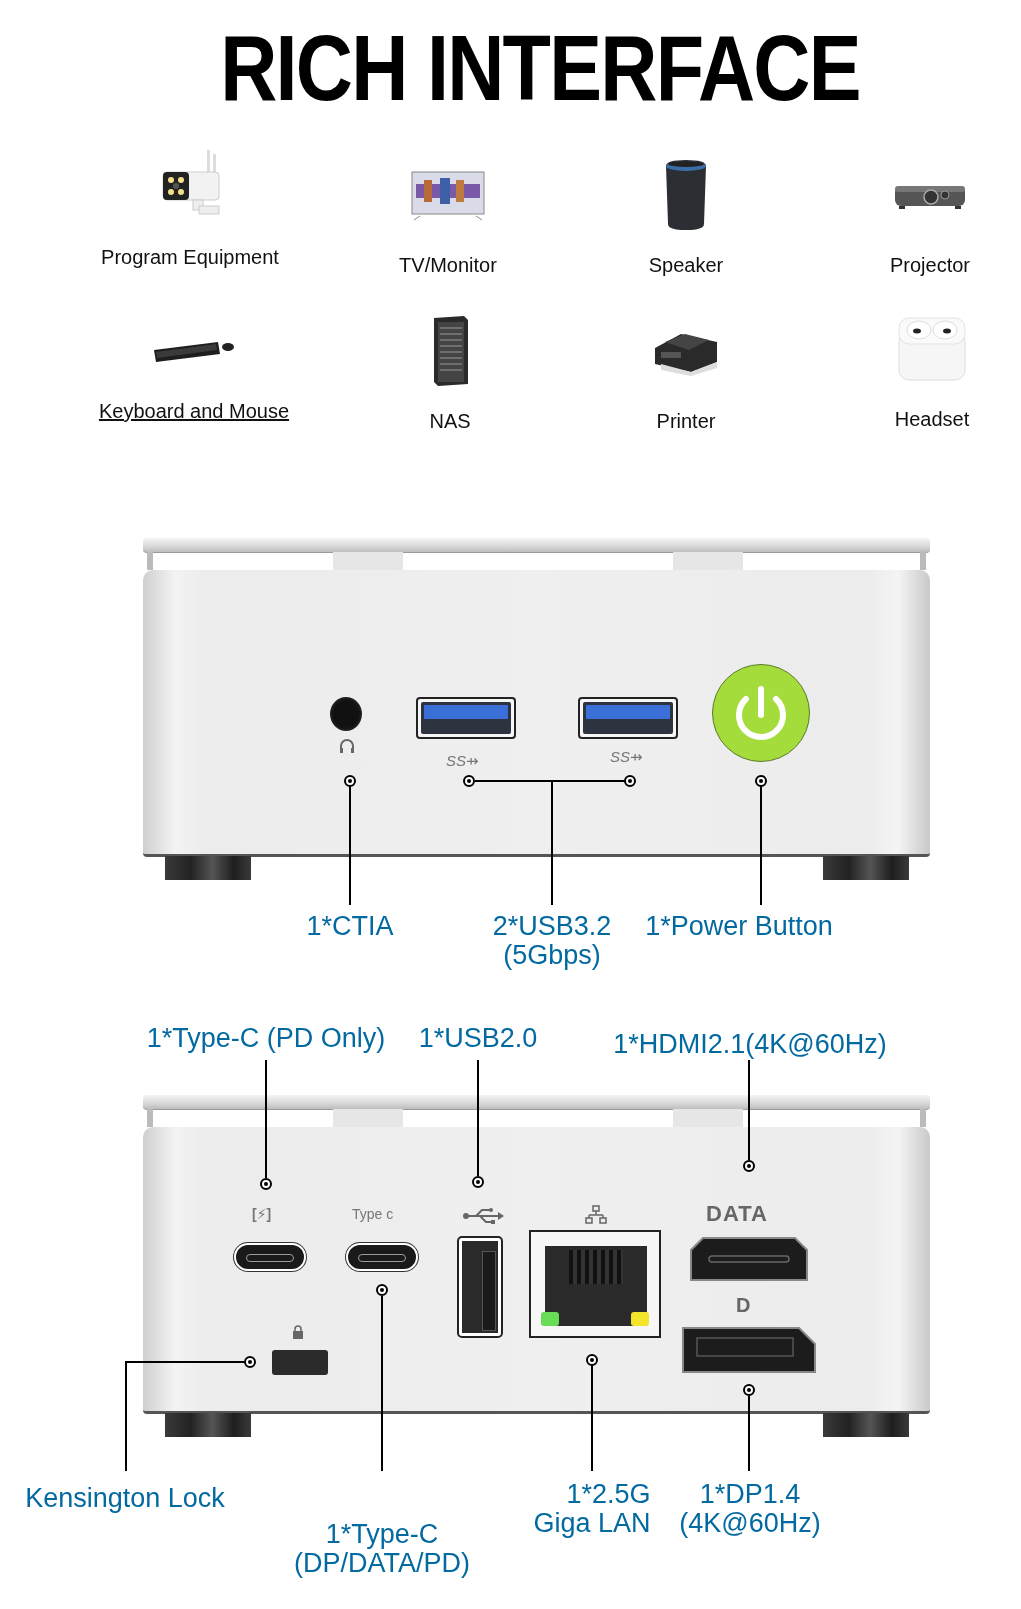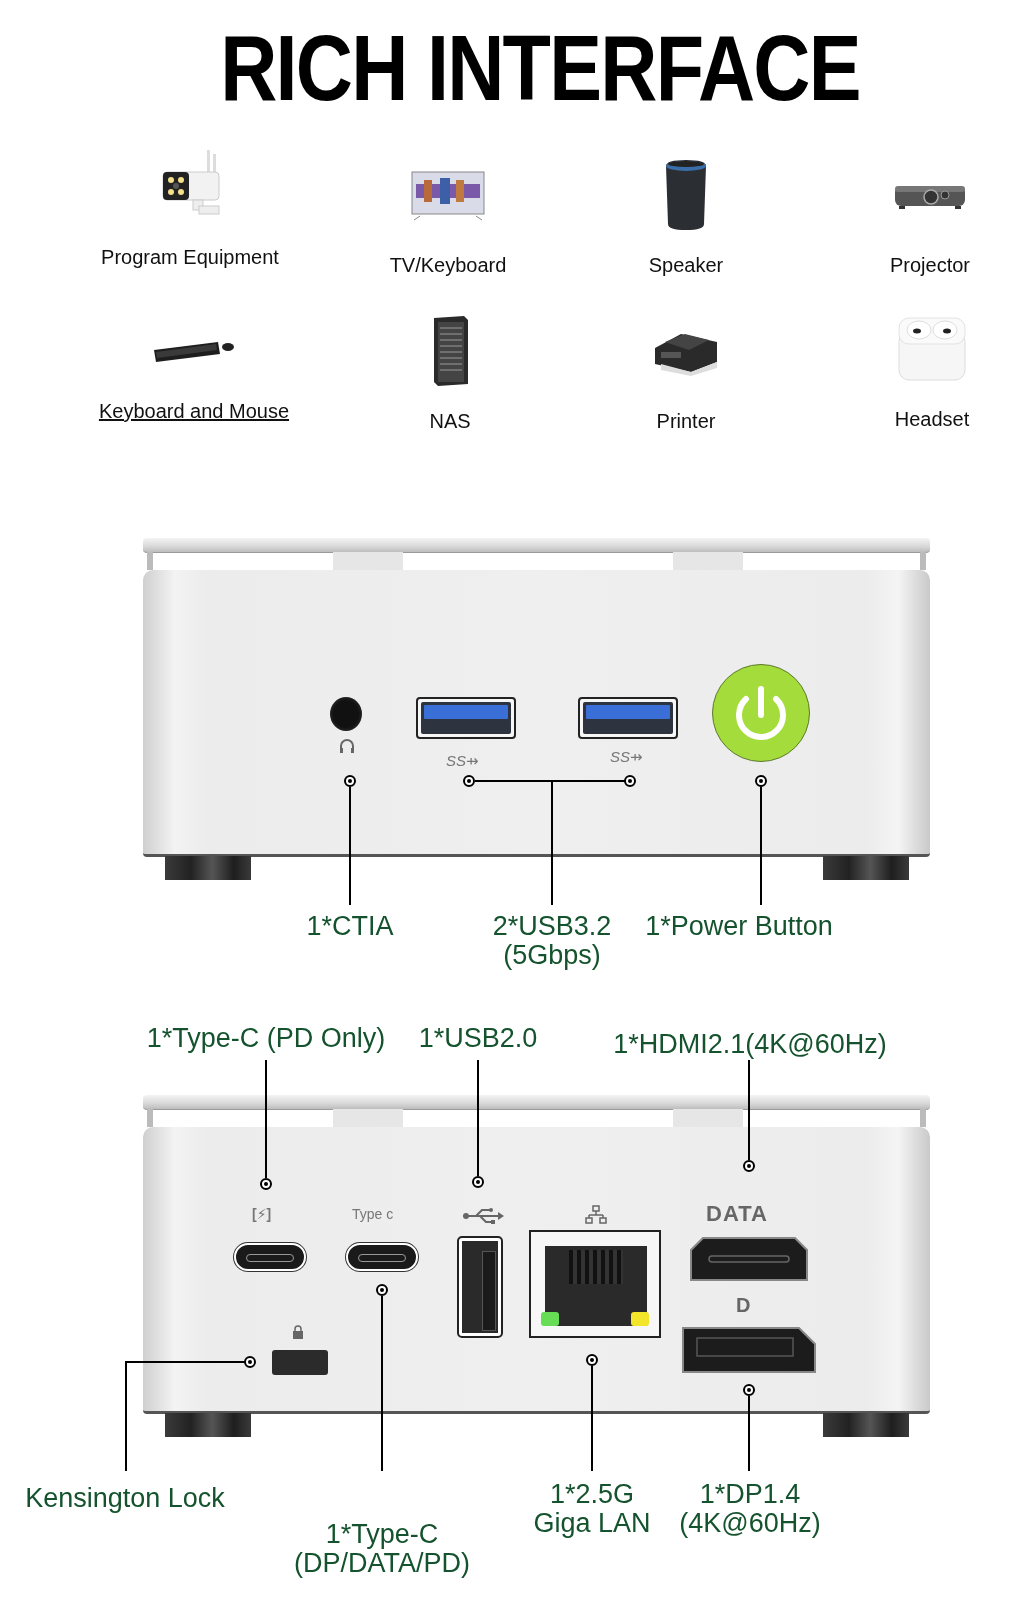--- a/index.html
+++ b/index.html
@@ -21,21 +21,21 @@
   .pc-body { position: absolute; left: 0; width: 787px; border-radius: 10px 10px 4px 4px;
              background: linear-gradient(90deg, #cfcfcf 0%, #f3f3f3 4%, #ececec 8%, #efefef 50%, #ececec 92%, #f4f4f4 96%, #c9c9c9 100%);
              border-bottom: 3px solid #555; }
   .pc-foot { position: absolute; width: 86px; height: 24px;
              background: linear-gradient(90deg, #3a3a3a, #222 30%, #555 55%, #1e1e1e 80%, #3a3a3a); }
   .line { position: absolute; background: #000; }
   .dot { position: absolute; width: 12px; height: 12px; border: 2px solid #000; border-radius: 50%;
          background: #fff; box-sizing: border-box; }
   .dot::after { content: ""; position: absolute; left: 2px; top: 2px; width: 4px; height: 4px;
                 border-radius: 50%; background: #000; }
-  .callout { position: absolute; font-size: 27px; line-height: 29px; text-align: center; color: #14532d;
+  .callout { position: absolute; font-size: 27px; line-height: 29px; text-align: center; color: #0369a1;
              white-space: nowrap; transform: translateX(-50%); }
   .usb3 { position: absolute; width: 100px; height: 42px; border: 2px solid #222; border-radius: 4px;
           background: #f6f6f6; box-sizing: border-box; padding: 3px; }
   .usb3-inner { width: 100%; height: 100%; background: #2e3340; border-radius: 2px; position: relative; }
   .usb3-blue { position: absolute; left: 3px; right: 3px; top: 3px; height: 14px; background: #3a6fd8; border-radius: 1px; }
   .usbc { position: absolute; width: 72px; height: 28px; border-radius: 14px; background: #1a1a1a;
           border: 2px solid #fff; box-shadow: 0 0 0 1px #333; box-sizing: border-box; }
   .usbc::after { content: ""; position: absolute; left: 10px; right: 10px; top: 9px; height: 6px;
                  border: 1.5px solid #999; border-radius: 4px; }
   .port-caption { position: absolute; font-size: 14px; color: #777; text-align: center; }
@@ -69,21 +69,21 @@
     <svg width="76" height="52" viewBox="0 0 76 52">
       <rect x="2" y="2" width="72" height="42" fill="#d9dbe8" stroke="#888"></rect>
       <rect x="6" y="14" width="64" height="14" fill="#7a5aa8"></rect>
       <rect x="14" y="10" width="8" height="22" fill="#b86a3a"></rect>
         <rect x="30" y="8" width="10" height="26" fill="#3d5fa8"></rect>
       <rect x="46" y="10" width="8" height="22" fill="#c0793e"></rect>
       <line x1="10" y1="46" x2="4" y2="50" stroke="#888"></line>
         <line x1="66" y1="46" x2="72" y2="50" stroke="#888"></line>
     </svg>
   </div>
-  <div class="dev-label" style="top:84px;">TV/Keyboard</div>
+  <div class="dev-label" style="top:84px;">TV/Monitor</div>
 </div>
 
 <div class="dev-item" style="left:576px; top:158px;">
   <div class="dev-icon" style="width:48px;height:74px;">
     <svg width="48" height="74" viewBox="0 0 48 74">
       <path d="M4 8 Q4 2 24 2 Q44 2 44 8 L42 66 Q42 72 24 72 Q6 72 6 66 Z" fill="#2b2e33"></path>
       <ellipse cx="24" cy="8" rx="20" ry="5" fill="#3a6ea8"></ellipse>
       <ellipse cx="24" cy="6" rx="18" ry="3" fill="#222"></ellipse>
     </svg>
   </div>
@@ -307,20 +307,20 @@
 <div class="dot" style="left:586px; top:1354px;"></div>
 <div class="line" style="left:591px; top:1366px; width:2px; height:105px;"></div>
 <div class="dot" style="left:743px; top:1384px;"></div>
 <div class="line" style="left:748px; top:1396px; width:2px; height:75px;"></div>
 
 <div class="callout" style="left:125px; top:1484px;text-align:center;">Kensington Lock</div>
 <div class="callout" style="left:382px; top:1480px;margin-top:40px;">
   <div>1*Type-C</div>
   <div>(DP/DATA/PD)</div>
 </div>
-<div class="callout" style="left:592px; top:1480px;">
+<div class="callout" style="left:592px; top:1480px;text-align:right;">
   <div>1*2.5G</div>
   <div>Giga LAN</div>
 </div>
 <div class="callout" style="left:750px; top:1480px;">
   <div>1*DP1.4</div>
   <div>(4K@60Hz)</div>
 </div>
 
 </body></html>

